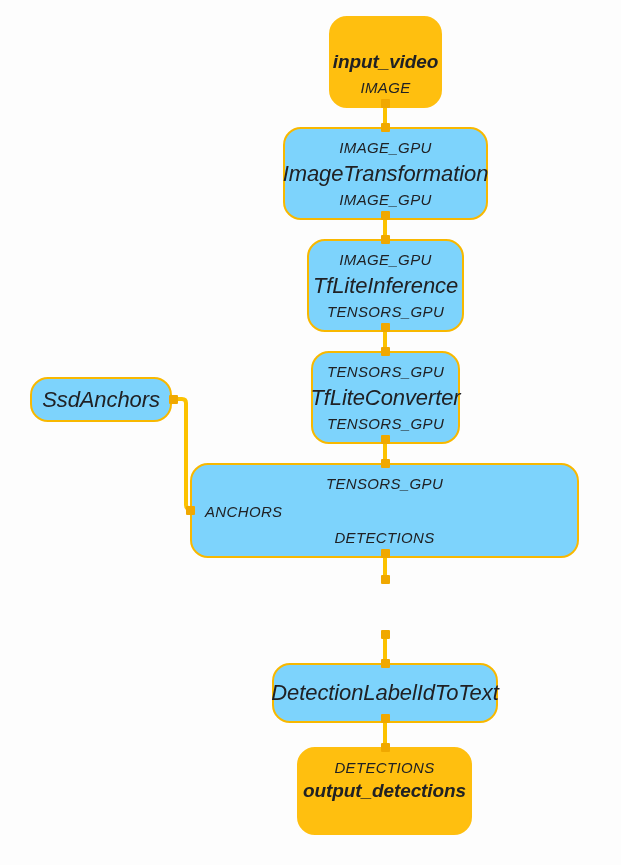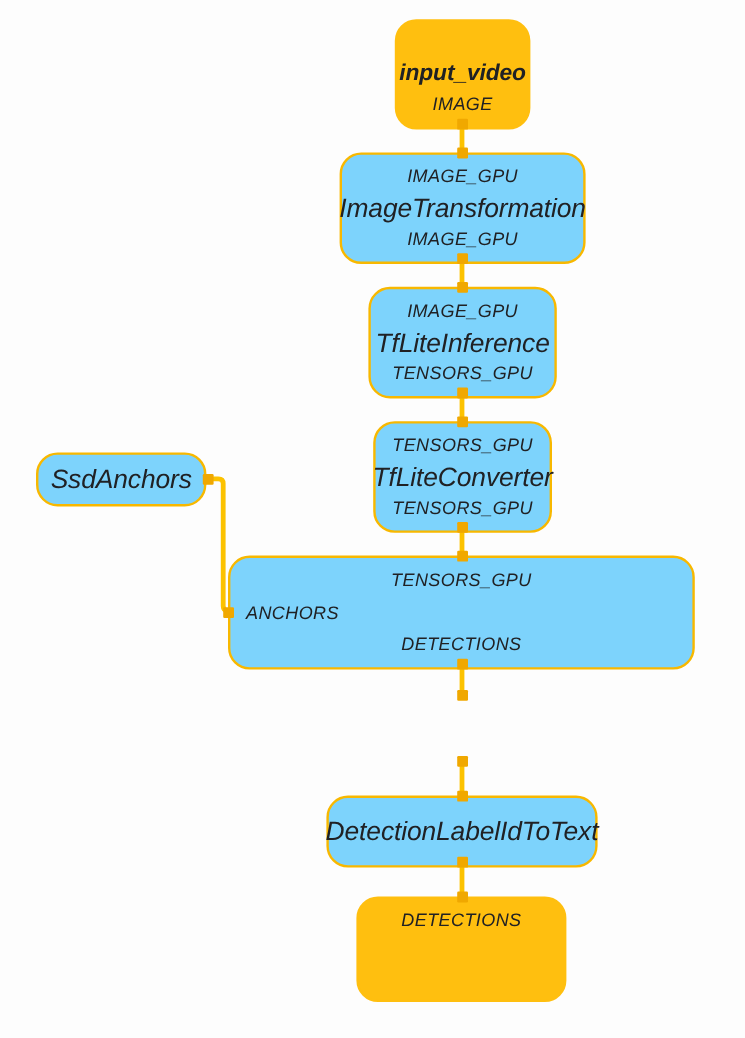--- a/index.html
+++ b/index.html
@@ -166,16 +166,17 @@
   <div class="port-square" style="left:380.5px; top:630px;"></div>
 
   <div class="node calculator" style="left:272px; top:663px; width:226px; height:60px;">
     <span class="node-title">DetectionLabelIdToText</span>
   </div>
   <div class="port-square" style="left:380.5px; top:659px;"></div>
   <div class="port-square" style="left:380.5px; top:714px;"></div>
 
   <div class="node stream" style="left:297px; top:747px; width:175px; height:88px;">
     <span class="port-label port-top">DETECTIONS</span>
+    <span class="node-title">output_detections</span>
   </div>
   <div class="port-square" style="left:380.5px; top:743px;"></div>
 
 </div>
 
 </body></html>

